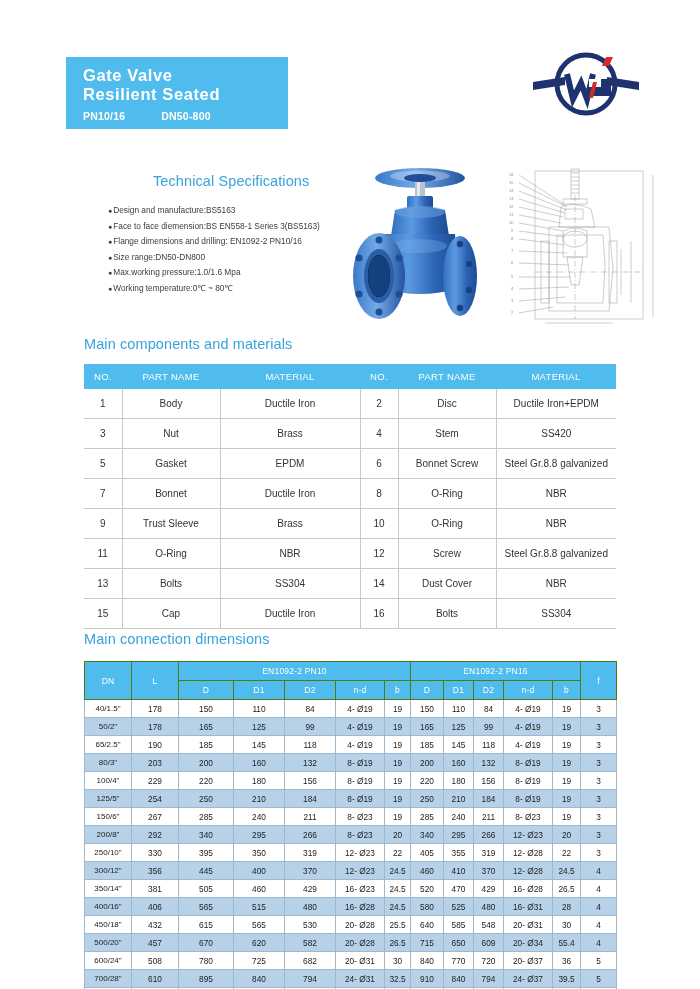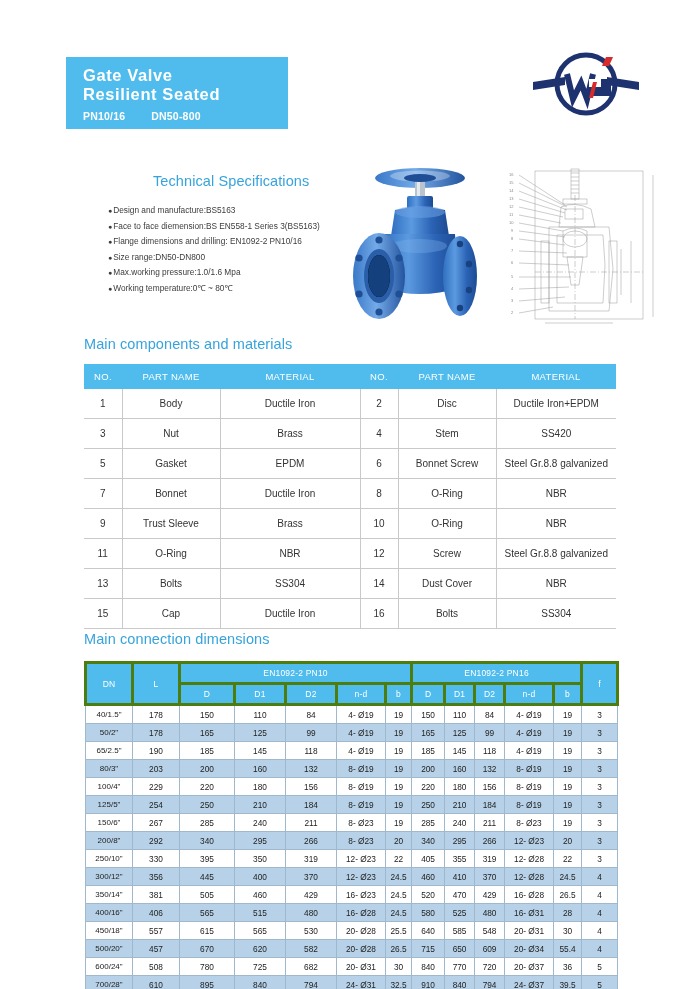--- a/index.html
+++ b/index.html
@@ -39,21 +39,21 @@
     white-space: nowrap;
   }
   #title-banner .sub {
     color: #ffffff;
     font-weight: bold;
     font-size: 10.5px;
     letter-spacing: 0.2px;
     margin-top: 6px;
     white-space: nowrap;
   }
-  #title-banner .sub .dn { margin-left: 26px; }
+  #title-banner .sub .dn { margin-left: 36px; }
 
   
   #logo-block {
     position: absolute;
     left: 495px; top: 52px;
     width: 185px; height: 100px;
   }
   #logo-mark {
     position: absolute;
     left: 36px; top: 0;
@@ -146,21 +146,21 @@
     position: absolute;
     left: 84px; top: 661px;
     width: 532px;
   }
   #dimensions-table th {
     background: #4fbced;
     color: #ffffff;
     font-weight: normal;
     font-size: 8.5px;
     height: 16px;
-    border: 3px solid #4d7c0f;
+    border: 1px solid #4d7c0f;
     letter-spacing: 0.2px;
   }
   #dimensions-table td {
     height: 15px;
     text-align: center;
     font-size: 8.3px;
     color: #222222;
     border: 1px solid #9fb8cc;
   }
   #dimensions-table tbody tr.alt td {
@@ -632,21 +632,21 @@
         <td>24.5</td>
         <td>580</td>
         <td>525</td>
         <td>480</td>
         <td>16- Ø31</td>
         <td>28</td>
         <td>4</td>
       </tr>
       <tr>
         <td>450/18"</td>
-        <td>557</td>
+        <td>432</td>
         <td>615</td>
         <td>565</td>
         <td>530</td>
         <td>20- Ø28</td>
         <td>25.5</td>
         <td>640</td>
         <td>585</td>
         <td>548</td>
         <td>20- Ø31</td>
         <td>30</td>

